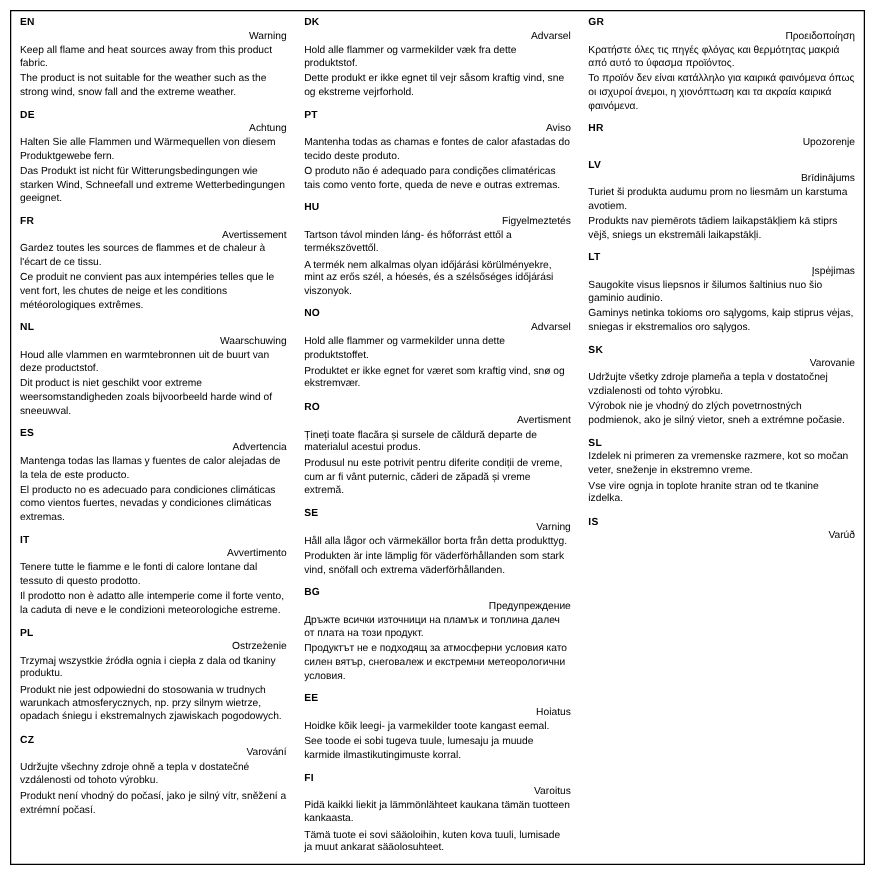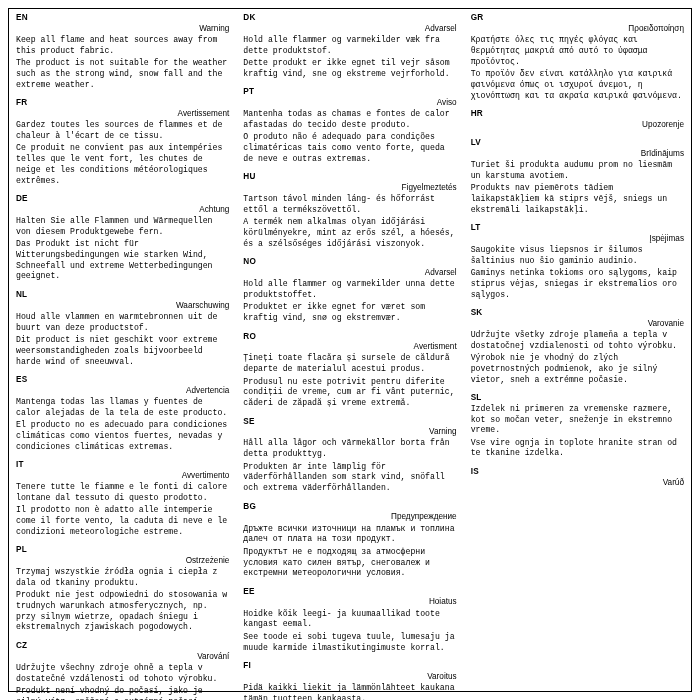--- a/index.html
+++ b/index.html
@@ -54,21 +54,21 @@
     margin-bottom: 0.5px;
   }
   .head {
     font-family: "Liberation Sans", sans-serif;
     font-size: 8.2px;
     line-height: 1.3;
     margin-bottom: 0.5px;
     text-align: right;
   }
   .body {
-    font-family: Liberation Mono, monospace;
+    font-family: Liberation Sans, sans-serif;
     font-size: 8.2px;
     line-height: 1.32;
   }
   .body p {
     margin: 0 0 1.5px 0;
   }
   .col.mid { width: 33.3333%; }
   .col.right { width: 33.3333%; }
 </style>
 </head>
@@ -81,36 +81,36 @@
     <div class="col left">
       <div class="entry">
         <div class="lang">EN</div>
         <div class="head">Warning</div>
         <div class="body">
           <p>Keep all flame and heat sources away from this product fabric.</p>
           <p>The product is not suitable for the weather such as the strong wind, snow fall and the extreme weather.</p>
         </div>
       </div>
       <div class="entry">
+        <div class="lang">DE</div>
+        <div class="head">Achtung</div>
+        <div class="body">
+          <p>Halten Sie alle Flammen und Wärmequellen von diesem Produktgewebe fern.</p>
+          <p>Das Produkt ist nicht für Witterungsbedingungen wie starken Wind, Schneefall und extreme Wetterbedingungen geeignet.</p>
+        </div>
+      </div>
+      <div class="entry">
         <div class="lang">FR</div>
         <div class="head">Avertissement</div>
         <div class="body">
           <p>Gardez toutes les sources de flammes et de chaleur à l'écart de ce tissu.</p>
           <p>Ce produit ne convient pas aux intempéries telles que le vent fort, les chutes de neige et les conditions météorologiques extrêmes.</p>
         </div>
       </div>
       <div class="entry">
-        <div class="lang">DE</div>
-        <div class="head">Achtung</div>
-        <div class="body">
-          <p>Halten Sie alle Flammen und Wärmequellen von diesem Produktgewebe fern.</p>
-          <p>Das Produkt ist nicht für Witterungsbedingungen wie starken Wind, Schneefall und extreme Wetterbedingungen geeignet.</p>
-        </div>
-      </div>
-      <div class="entry">
         <div class="lang">NL</div>
         <div class="head">Waarschuwing</div>
         <div class="body">
           <p>Houd alle vlammen en warmtebronnen uit de buurt van deze productstof.</p>
           <p>Dit product is niet geschikt voor extreme weersomstandigheden zoals bijvoorbeeld harde wind of sneeuwval.</p>
         </div>
       </div>
       <div class="entry">
         <div class="lang">ES</div>
         <div class="head">Advertencia</div>
@@ -199,21 +199,21 @@
         <div class="head">Предупреждение</div>
         <div class="body">
           <p>Дръжте всички източници на пламък и топлина далеч от плата на този продукт.</p>
           <p>Продуктът не е подходящ за атмосферни условия като силен вятър, снеговалеж и екстремни метеорологични условия.</p>
         </div>
       </div>
       <div class="entry">
         <div class="lang">EE</div>
         <div class="head">Hoiatus</div>
         <div class="body">
-          <p>Hoidke kõik leegi- ja kuumaallikad toote kangast eemal.</p>
+          <p>Hoidke kõik leegi- ja varmekilder toote kangast eemal.</p>
           <p>See toode ei sobi tugeva tuule, lumesaju ja muude karmide ilmastikutingimuste korral.</p>
         </div>
       </div>
       <div class="entry">
         <div class="lang">FI</div>
         <div class="head">Varoitus</div>
         <div class="body">
           <p>Pidä kaikki liekit ja lämmönlähteet kaukana tämän tuotteen kankaasta.</p>
           <p>Tämä tuote ei sovi sääoloihin, kuten kova tuuli, lumisade ja muut ankarat sääolosuhteet.</p>
         </div>

